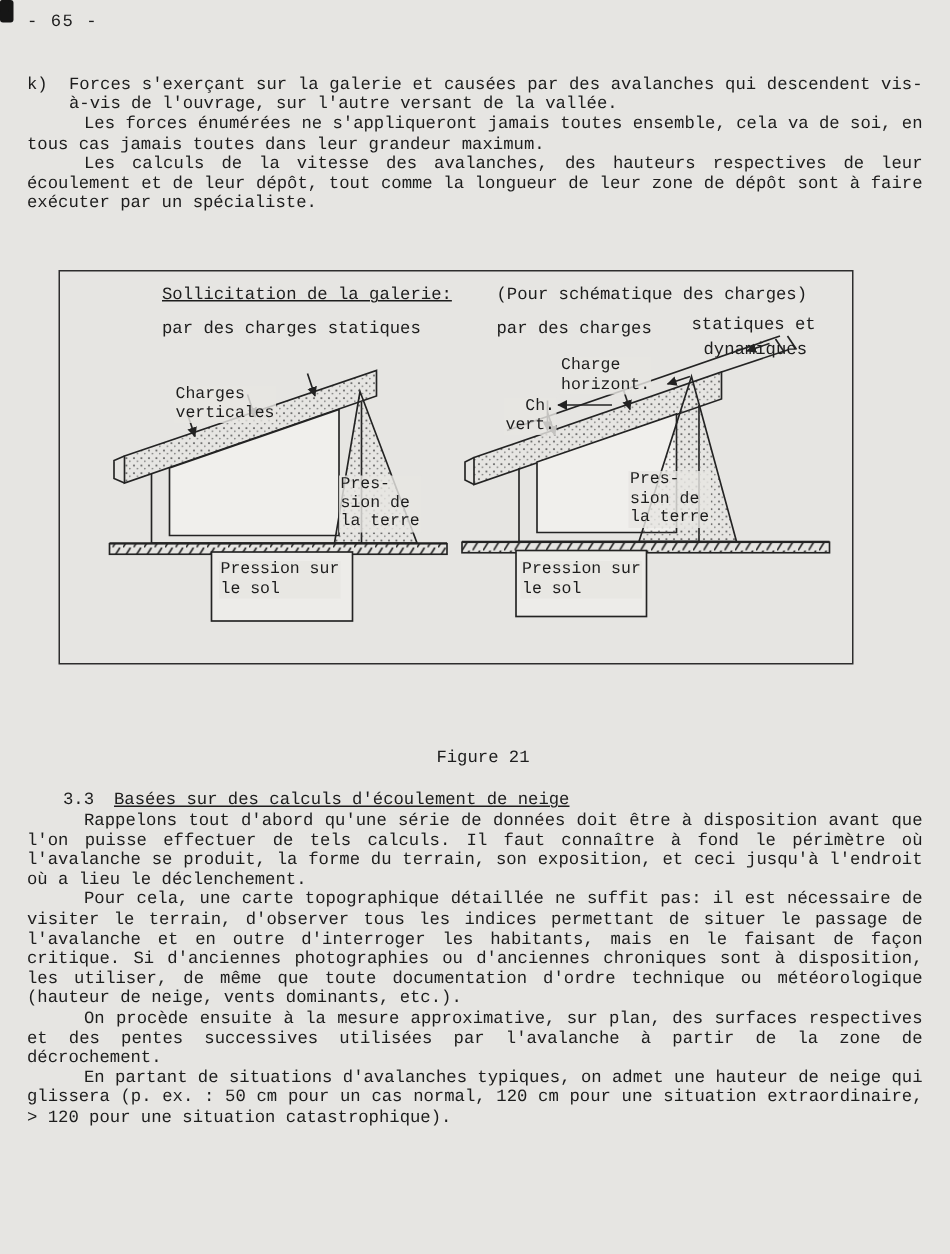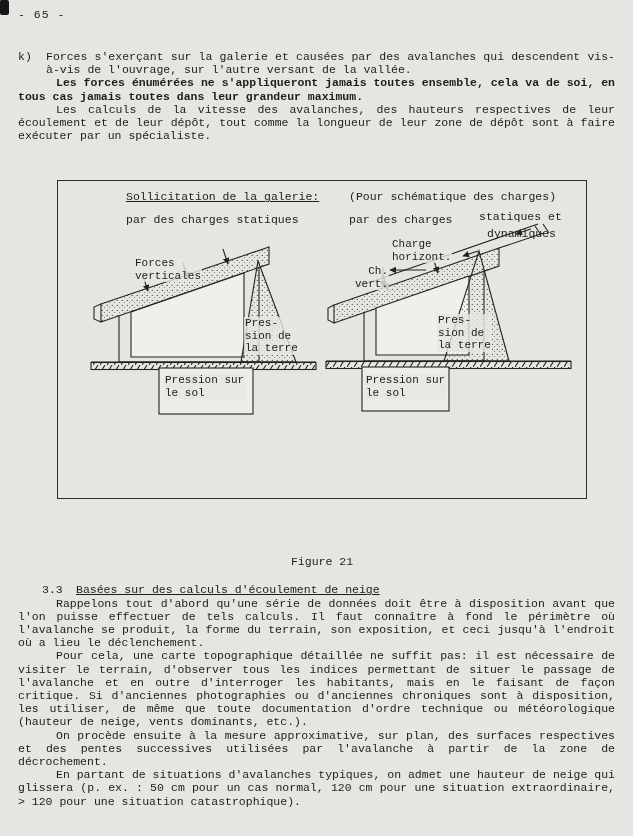--- a/index.html
+++ b/index.html
@@ -16,25 +16,25 @@
   .page-number { text-align:left; font-size:11.5px; letter-spacing:1px; }
   .item-k {
     position:relative; margin-top:29px; padding-left:28px;
     font-size:11.5px; line-height:13.2px; text-align:justify;
   }
   .item-k .k-label { position:absolute; left:0; top:0; }
   p.para {
     margin:0; font-size:11.5px; line-height:13.2px;
     text-align:justify; text-indent:38px;
   }
-  .mt22 { margin-top:22px;font-weight:bold; } .mt16 { margin-top:16px; }
+  .mt22 { margin-top:22px; } .mt16 { margin-top:16px; }
   .mt14 { margin-top:14px; } .mt12 { margin-top:12px; } .mt13 { margin-top:13px; }
   .figure-box {
-    position:relative; width:530px; height:319px;
-    margin:38px 0 0 39px; border:1.5px solid #2d2d2d;
+    position:relative; width:530px; height:263px;
+    margin:38px 0 0 21px; border:1.5px solid #2d2d2d;
   }
   .fig-text { position:absolute; font-size:11.5px; line-height:13px; white-space:nowrap; }
   .fig-text.u { text-decoration:underline; }
   .lbl {
     position:absolute; font-size:11px; line-height:12.5px;
     white-space:nowrap; background:rgba(230,229,226,0.82); padding:0 1px;
   }
   .lbl span { display:block; }
   .figure-caption { width:530px; margin:56px 0 0 39px; text-align:center; font-size:11.5px; }
   .section-heading { margin-top:15px; font-size:11.5px; line-height:13.2px; }
@@ -159,21 +159,21 @@
       <g>
         <rect x="0" y="138.5" width="245" height="7" fill="url(#hatchR)" stroke="none"></rect>
         <line x1="0" y1="138" x2="245" y2="138"></line>
       </g>
       <g>
         <rect x="36" y="144" width="87" height="44" fill="#edecE9"></rect>
       </g>
     </svg>
 
     <div class="lbl" style="left:76px; top:76px;">
-      <span>Forces</span>
+      <span>Charges</span>
       <span>verticales</span>
     </div>
     <div class="lbl" style="left:186px; top:136px;">
       <span>Pres-</span>
       <span>sion de</span>
       <span>la terre</span>
     </div>
     <div class="lbl" style="left:106px; top:193px;">
       <span>Pression sur</span>
       <span>le sol</span>

